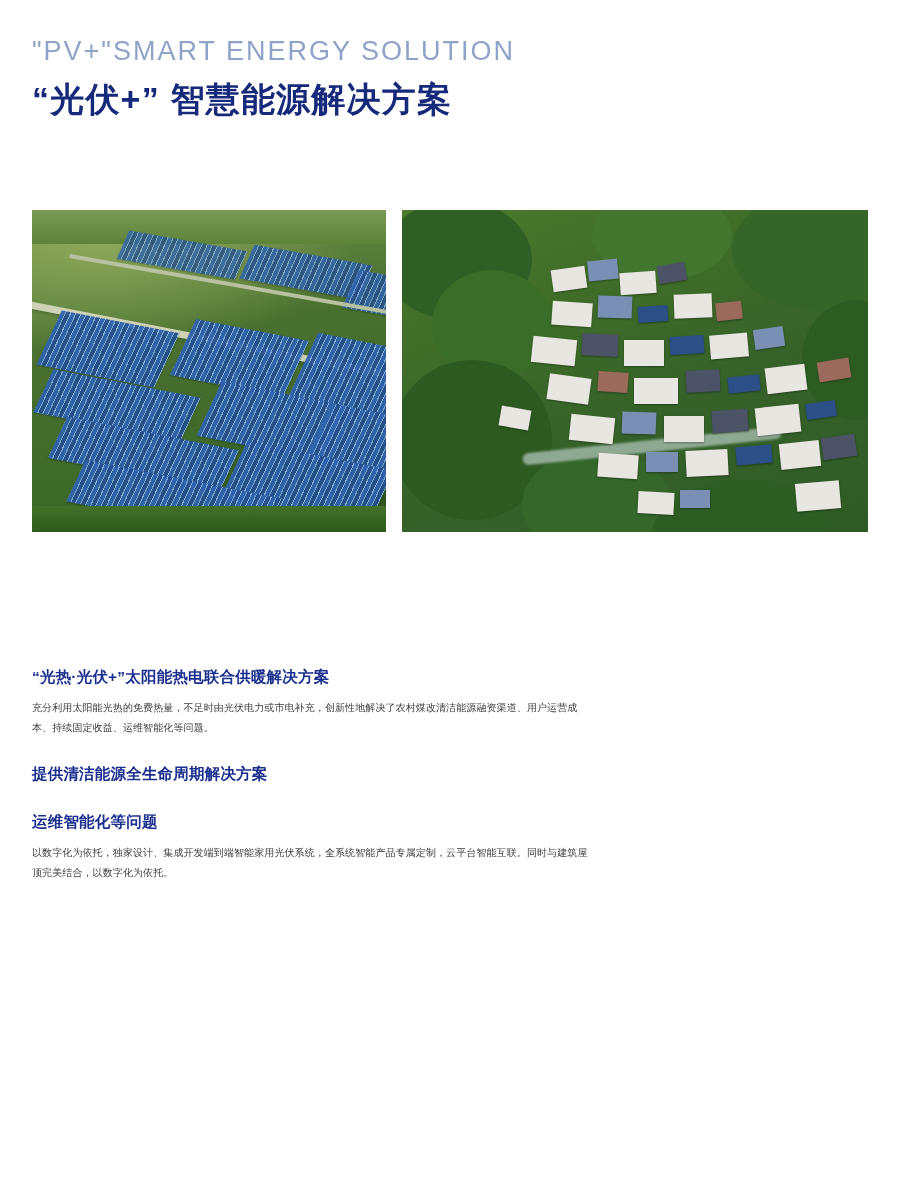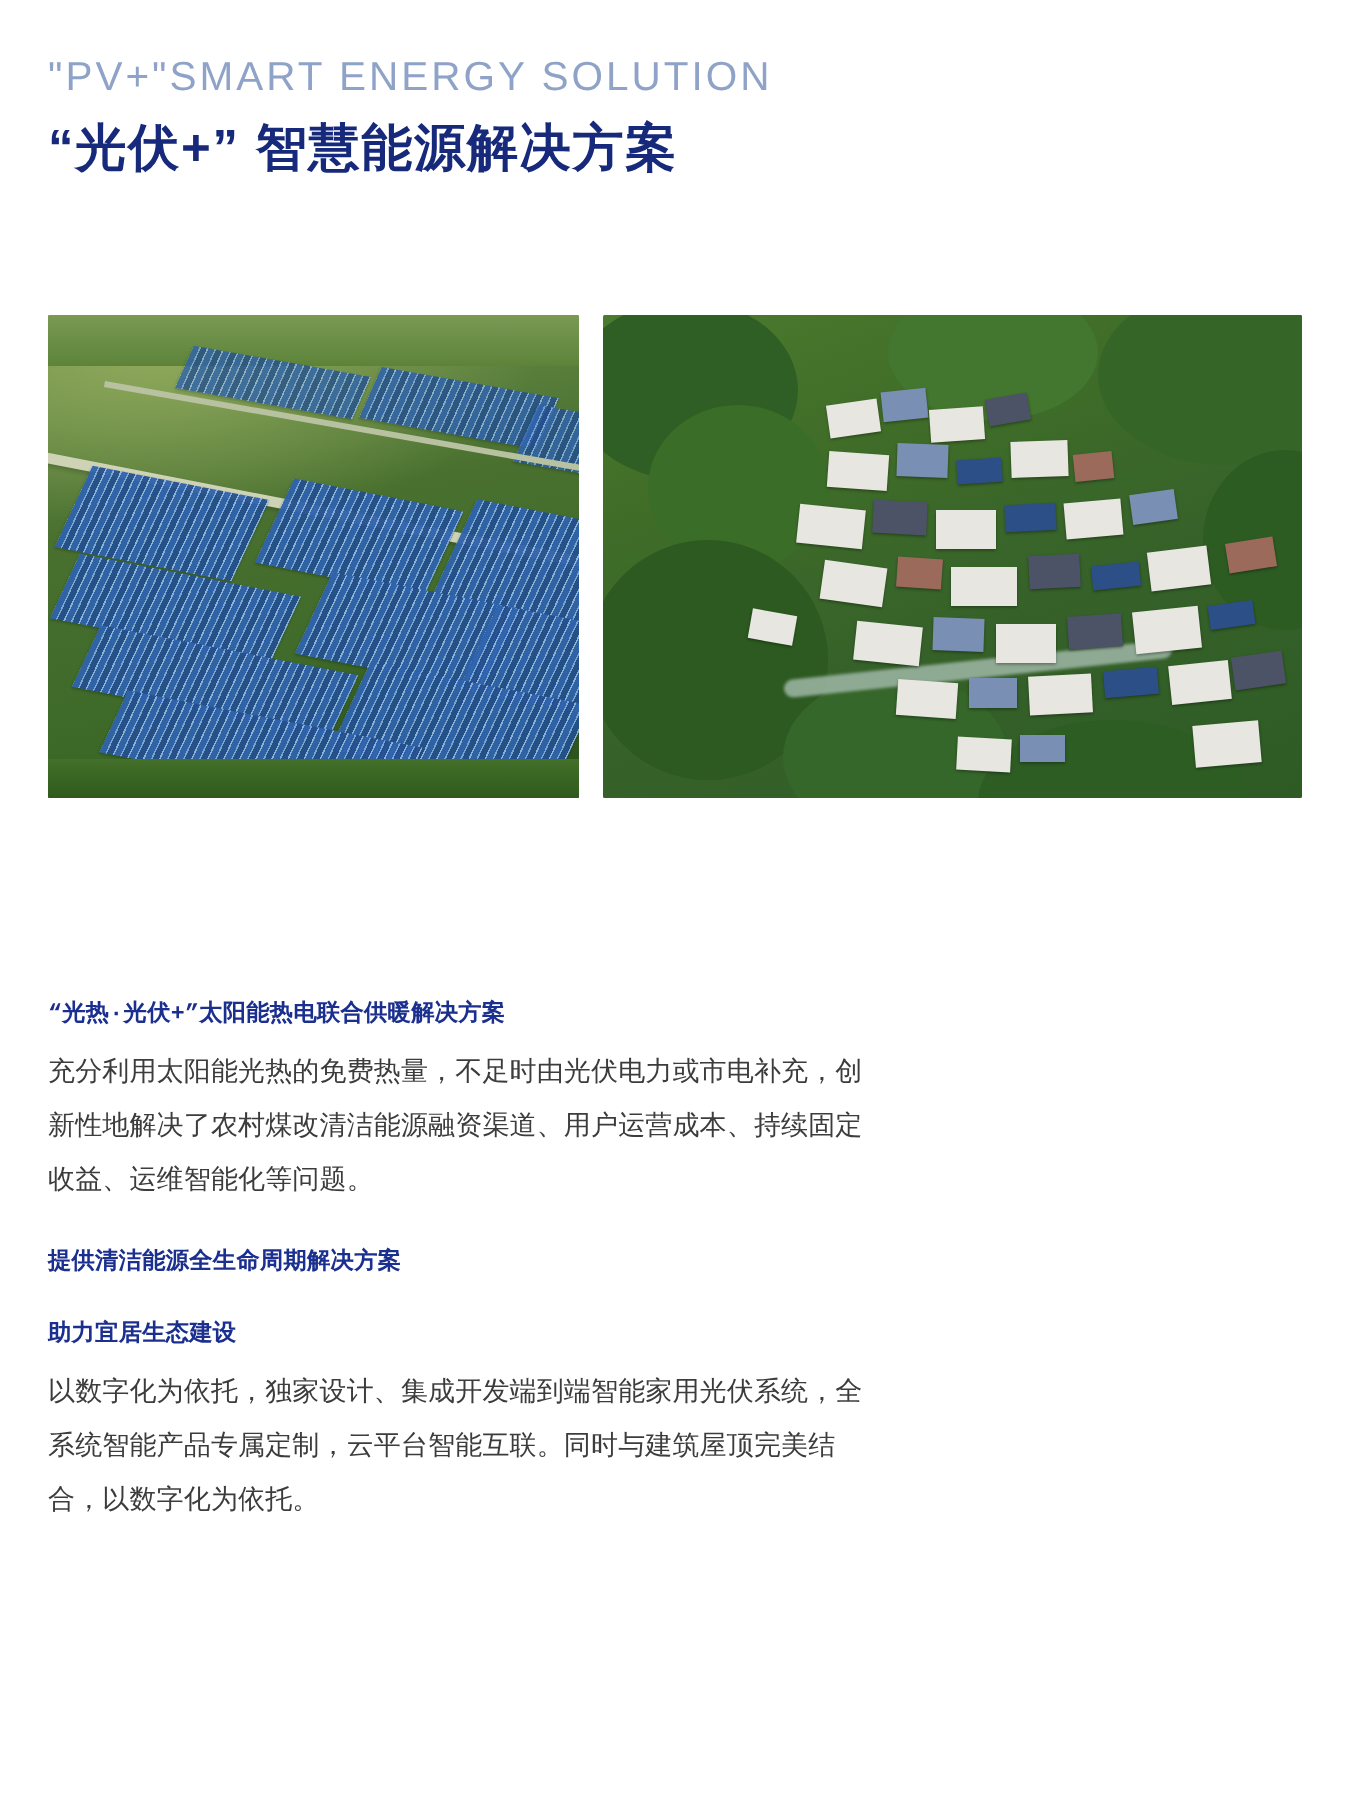--- a/index.html
+++ b/index.html
@@ -155,35 +155,34 @@
     border-radius: 6px;
     filter: blur(1px);
   }
 
   
   .content {
     position: absolute;
     top: 665px;
     left: 32px;
     width: 800px;
-    font-family: Liberation Mono, monospace;
   }
   .section { margin-bottom: 24px; }
   .section:last-child { margin-bottom: 0; }
   .sec-title {
     color: #1b2f8f;
     font-size: 15.5px;
     font-weight: bold;
     line-height: 1.5;
     margin-bottom: 10px;
     letter-spacing: .2px;
   }
   .sec-body {
     color: #3c3c3c;
-    font-size: 18px;
+    font-size: 10px;
     line-height: 2.0;
     letter-spacing: .1px;
     max-width: 560px;
   }
 </style>
 </head>
 <body>
 
 <div class="page">
 
@@ -279,19 +278,19 @@
     </div>
 
     <div class="section">
       <div class="sec-title">提供清洁能源全生命周期解决方案</div>
     </div>
 
     <div class="section">
     </div>
 
     <div class="section">
-      <div class="sec-title">助力宜居生态建设</div>
+      <div class="sec-title">运维智能化等问题</div>
       <div class="sec-body">以数字化为依托，独家设计、集成开发端到端智能家用光伏系统，全系统智能产品专属定制，云平台智能互联。同时与建筑屋顶完美结合，以数字化为依托。</div>
     </div>
 
   </div>
 
 </div>
 
 </body></html>

